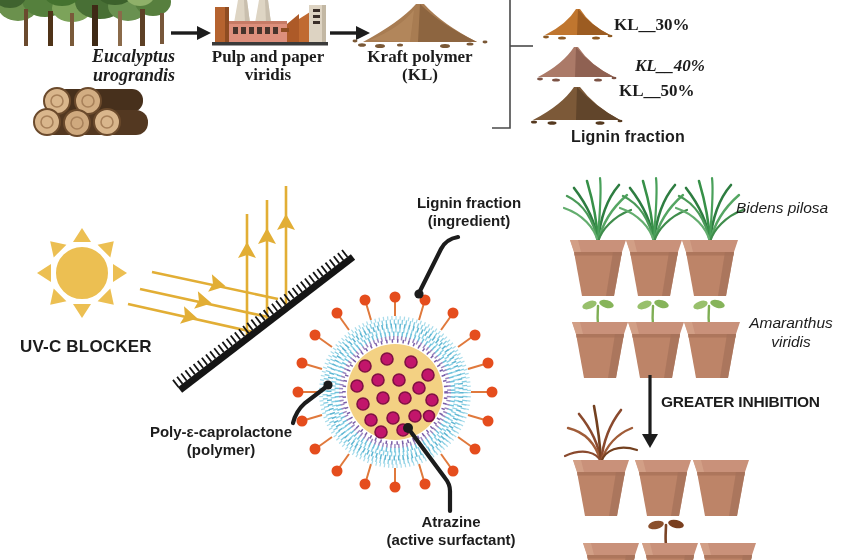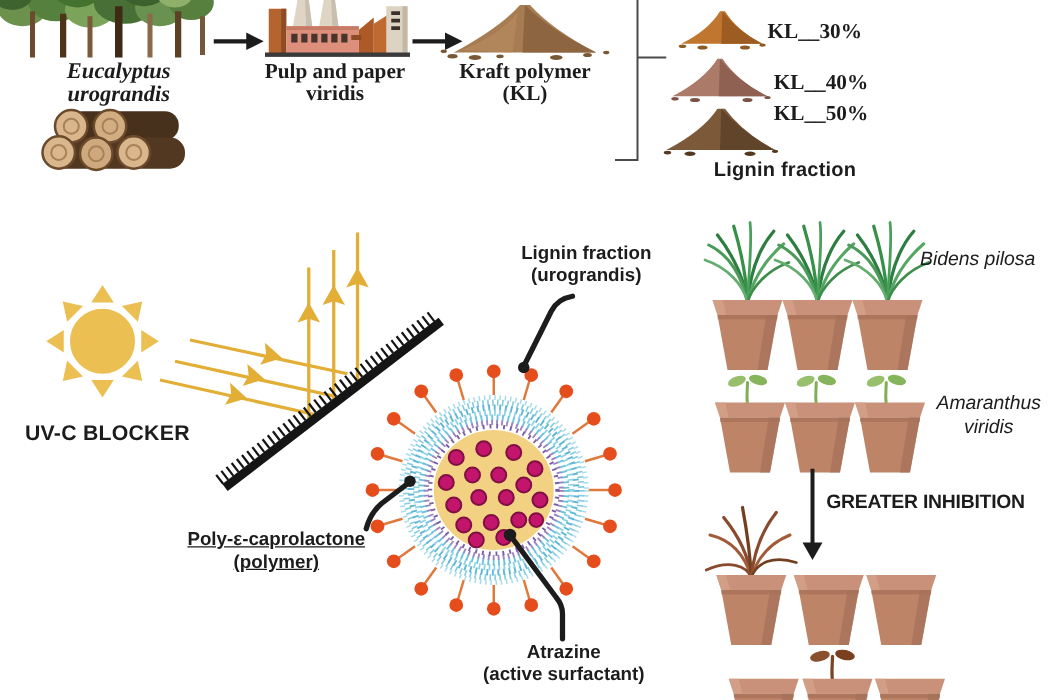--- a/index.html
+++ b/index.html
@@ -1,21 +1,21 @@
 <!DOCTYPE html>
 <html><head>
 <meta charset="utf-8">
 <style>
   html,body{margin:0;padding:0;background:#fff;}
   #canvas{position:relative;width:850px;height:560px;background:#ffffff;overflow:hidden;
           font-family:"Liberation Sans",sans-serif;color:#1c1c1c;}
   #art{position:absolute;left:0;top:0;}
   .lbl{position:absolute;white-space:pre-line;}
   .serif{font-family:"Liberation Serif",serif;font-weight:700;font-size:17px;line-height:1.05;text-align:center;}
-  .serif.it{font-style:italic;font-size:18px;}
+  .serif.it{font-style:italic;font-size:18px;text-align:right;}
   .kl{font-family:"Liberation Serif",serif;font-weight:700;font-size:17px;}
   .sans-b{font-weight:700;font-size:15px;line-height:1.2;text-align:center;}
   .caps{font-weight:700;font-size:16px;letter-spacing:.2px;}
   .species{font-style:italic;font-size:15.5px;line-height:1.25;}
 </style>
 </head>
 <body>
 
 <div id="canvas">
 
@@ -377,29 +377,29 @@
   </g>
 </svg>
 
 <div class="lbl serif it" style="left:15px;top:47px;width:160px;"><span>Eucalyptus</span><br><span>urograndis</span></div>
 
 <div class="lbl serif" style="left:188px;top:48px;width:160px;"><span>Pulp and paper</span><br><span>viridis</span></div>
 
 <div class="lbl serif" style="left:345px;top:48px;width:150px;"><span>Kraft polymer</span><br><span>(KL)</span></div>
 
 <div class="lbl kl" style="left:614px;top:15px;">KL__30%</div>
-<div class="lbl kl" style="left:619px;top:56px;">KL__40%</div>
+<div class="lbl kl" style="left:635px;top:56px;font-style:italic;">KL__40%</div>
 <div class="lbl kl" style="left:619px;top:81px;">KL__50%</div>
 <div class="lbl caps" style="left:558px;top:128px;width:140px;text-align:center;">Lignin fraction</div>
 
 <div class="lbl caps" style="left:20px;top:337px;font-size:17px;">UV-C BLOCKER</div>
 
-<div class="lbl sans-b" style="left:393px;top:194px;width:152px;"><span>Lignin fraction</span><br><span>(urograndis)</span></div>
-
-<div class="lbl sans-b" style="left:128px;top:423px;width:186px;text-decoration:underline;"><span>Poly-ε-caprolactone</span><br><span>(polymer)</span></div>
+<div class="lbl sans-b" style="left:393px;top:194px;width:152px;"><span>Lignin fraction</span><br><span>(ingredient)</span></div>
+
+<div class="lbl sans-b" style="left:128px;top:423px;width:186px;"><span>Poly-ε-caprolactone</span><br><span>(polymer)</span></div>
 
 <div class="lbl sans-b" style="left:368px;top:513px;width:166px;"><span>Atrazine</span><br><span>(active surfactant)</span></div>
 
 <div class="lbl species" style="left:736px;top:198px;">Bidens pilosa</div>
 
 <div class="lbl species" style="left:735px;top:313px;width:112px;text-align:center;"><span>Amaranthus</span><br><span>viridis</span></div>
 
 <div class="lbl caps" style="left:661px;top:393px;font-size:15.5px;letter-spacing:-0.2px;">GREATER INHIBITION</div>
 
 </div>

